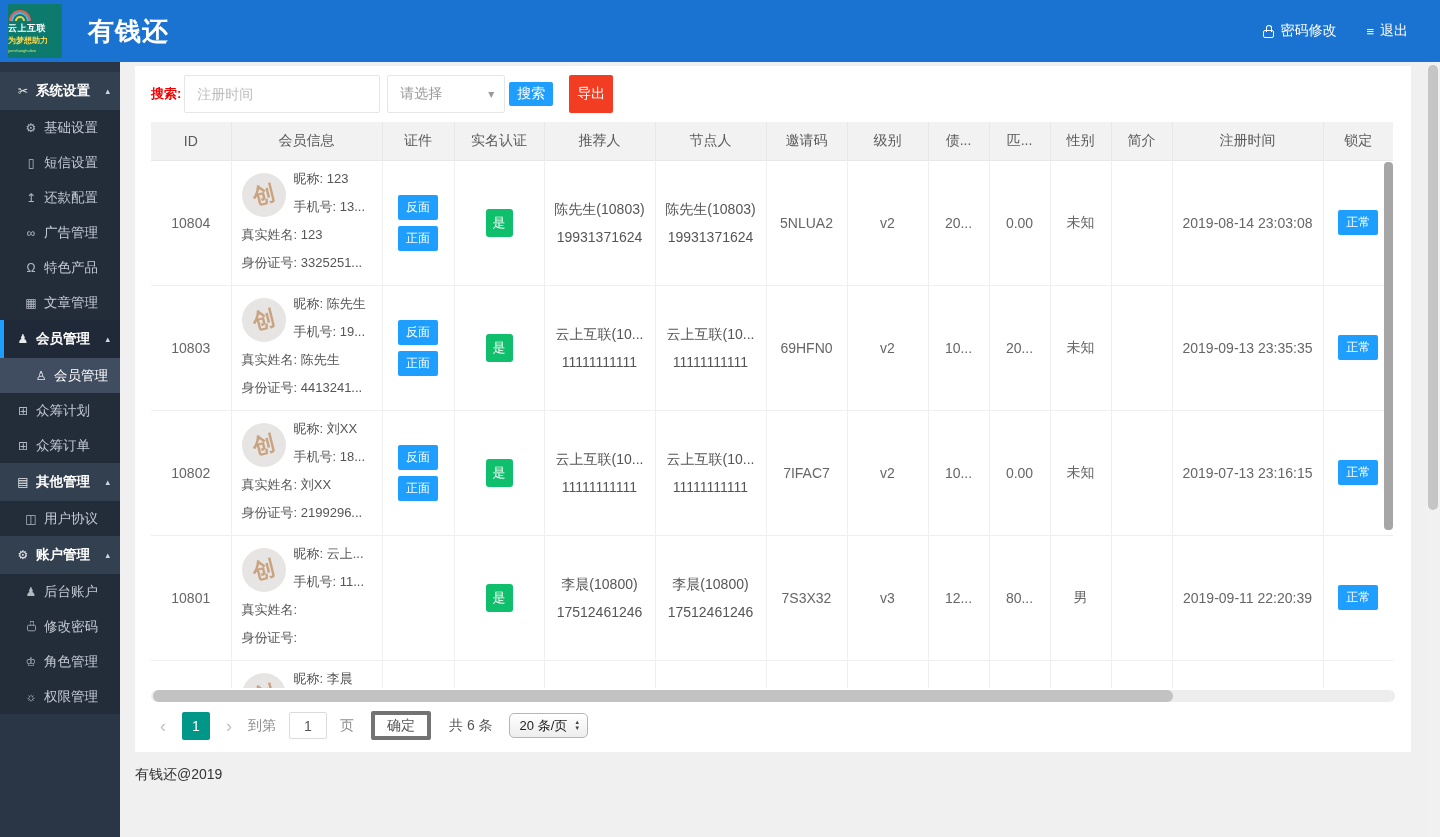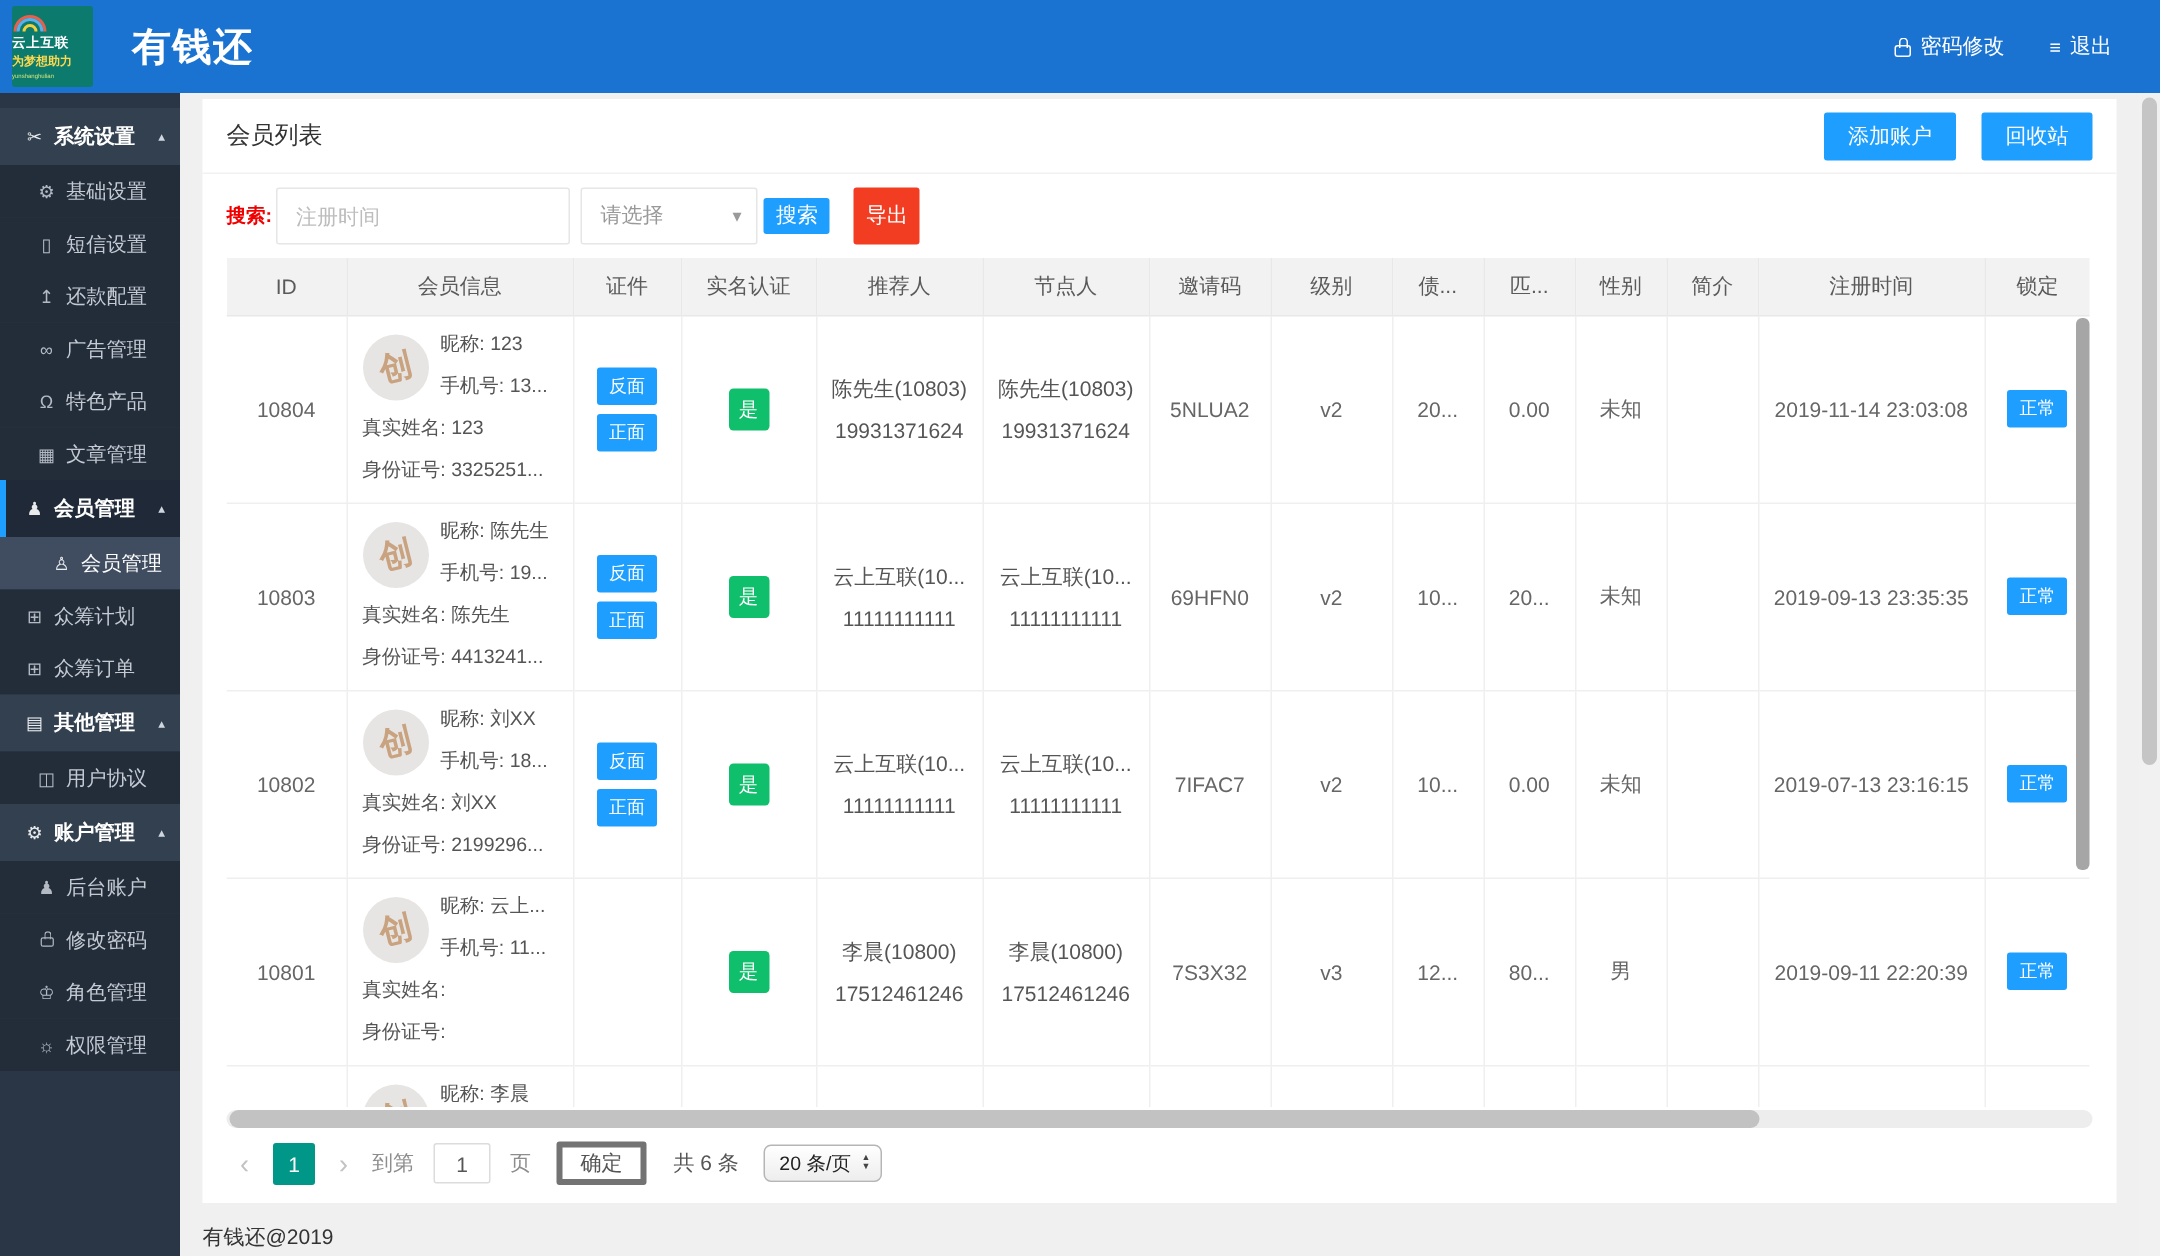--- a/index.html
+++ b/index.html
@@ -190,27 +190,20 @@
   </div>
   <div class="side-row sub">
     <span class="s-icon">☼</span>
     <span>权限管理</span>
   </div>
 </div>
 
 <div class="main">
   <div class="card">
 
-    <div class="card-head">
-      <span class="card-title">会员列表</span>
-      <div class="head-btns">
-        <button class="btn-blue">添加账户</button>
-        <button class="btn-blue">回收站</button>
-      </div>
-    </div>
 
     <div class="search-row">
       <span class="search-label">搜索:</span>
       <input class="s-input in-time" placeholder="注册时间" style="">
       <div class="s-select">
         <span>请选择</span>
         <span class="dd">▾</span>
       </div>
       <button class="btn-search">搜索</button>
       <button class="btn-export">导出</button>
@@ -283,21 +276,21 @@
             <td class="two-line">
                 <div>陈先生(10803)</div>
                 <div>19931371624</div>
               </td>
             <td>5NLUA2</td>
             <td>v2</td>
             <td>20...</td>
             <td>0.00</td>
             <td>未知</td>
             <td></td>
-            <td>2019-11-14 23:03:08</td>
+            <td>2019-08-14 23:03:08</td>
             <td><span class="badge-blue">正常</span></td>
           </tr>
 
           <tr>
             <td>10803</td>
             <td class="member-cell">
               <div class="member-top">
                 <div class="avatar">
                     <span>创</span>
                   </div>

